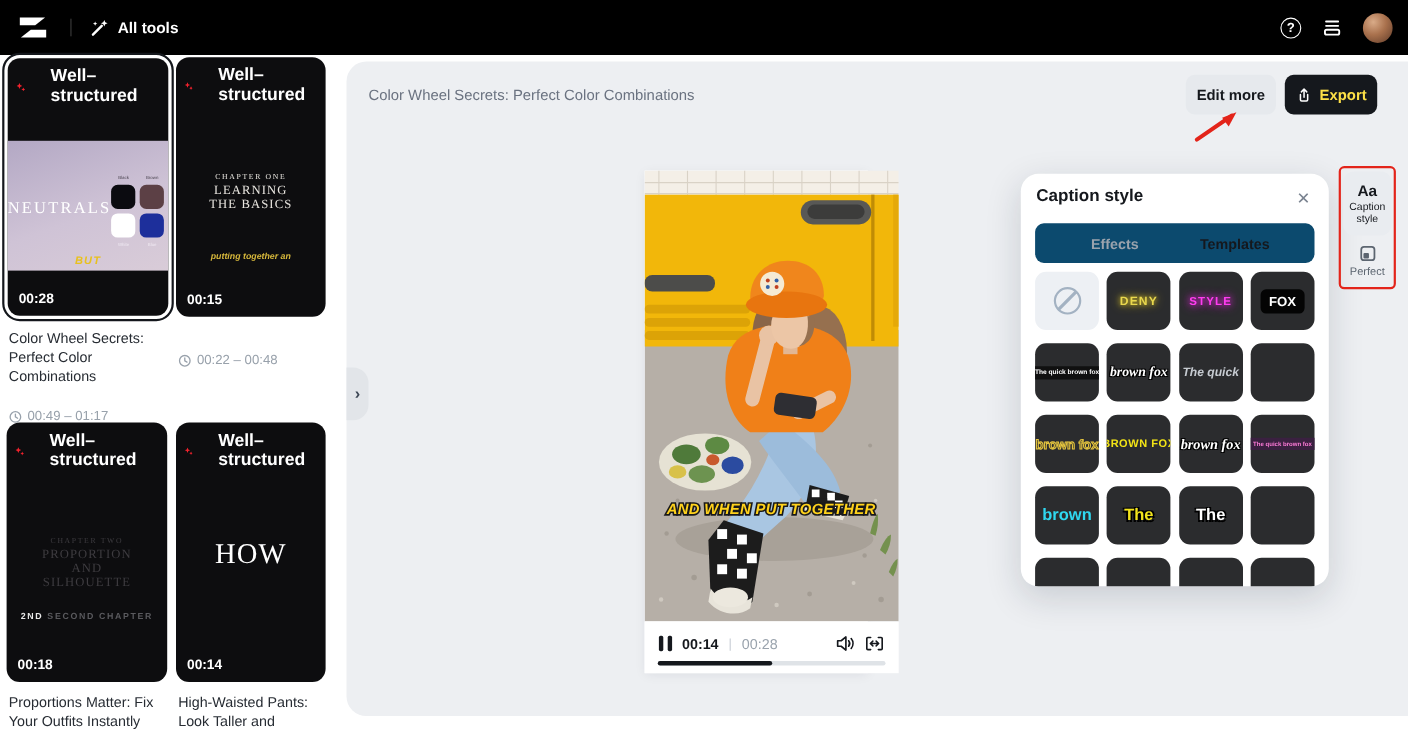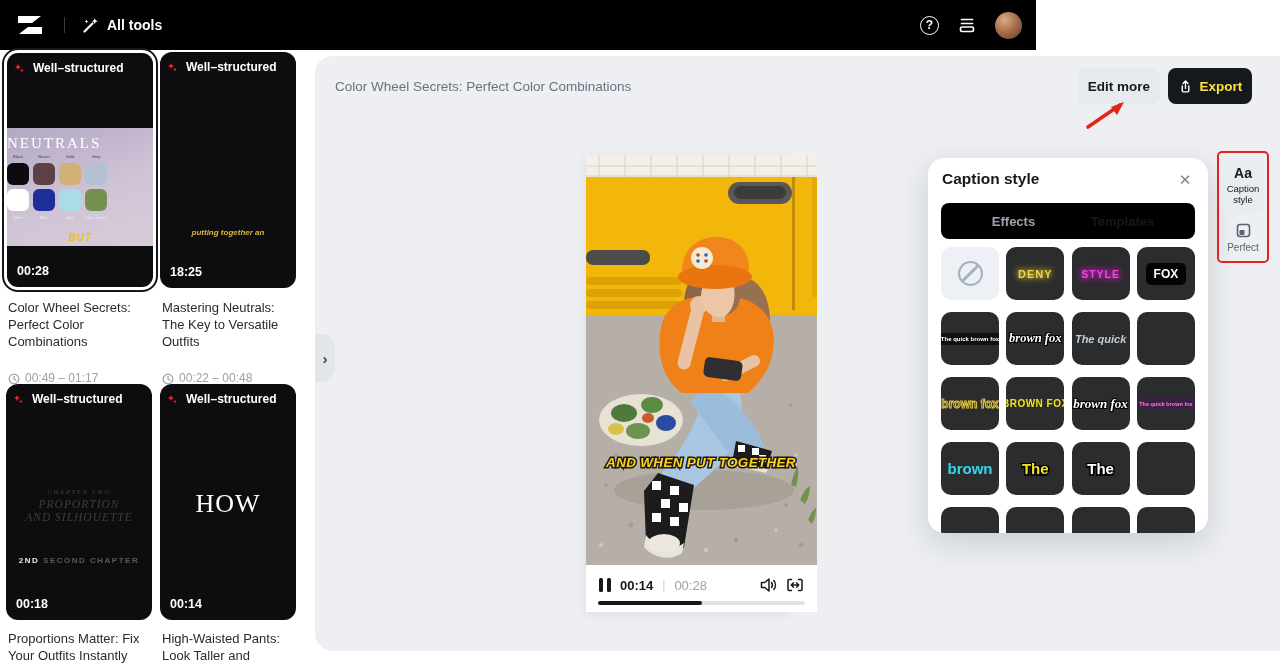--- a/index.html
+++ b/index.html
@@ -1,46 +1,46 @@
 <!DOCTYPE html>
 <html><head>
 <meta charset="utf-8">
 <style>
   * { margin:0; padding:0; box-sizing:border-box; }
   html,body { width:1280px; height:665px; overflow:hidden; background:#fff;
     font-family:"Liberation Sans", sans-serif; }
   .abs { position:absolute; }
 
   
-  .topbar { position:absolute; left:0; top:0; width:1036px; height:50px; background:#000; }
+  .topbar { position:absolute; left:0; top:0; width:1280px; height:50px; background:#000; }
   .logo { position:absolute; left:16px; top:13px; width:28px; height:24px; }
   .tb-divider { position:absolute; left:64px; top:17px; width:1px; height:16px; background:#3c3c3c; }
   .alltools { position:absolute; left:82px; top:12px; height:26px; display:flex; align-items:center; gap:8px;
     color:#fff; font-size:14px; font-weight:700; cursor:pointer; }
   .tb-right { position:absolute; right:14px; top:0; height:50px; display:flex; align-items:center; gap:18px; }
   .help-circ { width:19px; height:19px; border:1.6px solid #fff; border-radius:50%; color:#fff;
     font-size:12px; font-weight:700; display:flex; align-items:center; justify-content:center; }
   .avatar { width:27px; height:27px; border-radius:50%;
     background:radial-gradient(circle at 35% 30%, #d9ab88 0%, #a9714d 45%, #5e3a28 100%); }
 
   
   .thumb { background:#0d0d0f; border-radius:12px; position:absolute; overflow:hidden; cursor:pointer; }
   .card-sel { position:absolute; left:2px; top:48px; width:156px; height:244px; background:#fff;
     border:2px solid #14171c; border-radius:16px; padding:3px; cursor:pointer; }
   .card-sel .thumb { position:relative; width:100%; height:100%; border-radius:11px; }
-  .badge { position:absolute; left:8px; top:8px; display:flex; align-items:center; gap:9px;
-    color:#fff; font-size:12px; font-weight:700; }
+  .badge { position:absolute; left:8px; top:8px; display:flex; align-items:center; gap:23px;
+    color:#fff; font-size:16px; font-weight:700; }
   .dur { position:absolute; left:10px; bottom:9px; color:#fff; font-size:12.5px; font-weight:700; }
   .clip-text { position:absolute; color:#272c33; font-size:13px; line-height:17px; }
   .range { display:flex; align-items:center; gap:5px; color:#98a1ab; font-size:12px; margin-top:20px; }
 
   
   .neutrals-card { position:absolute; left:0; top:75px; width:100%; height:118px;
     background:linear-gradient(160deg,#b3a8c4 0%,#cfc3d6 55%,#d9ccd8 100%);
-    display:flex; flex-direction:column; padding-top:7px; }
+    display:flex; flex-direction:row; align-items:center; padding-top:7px; }
   .neutrals-title { font-family:"Liberation Serif", serif; color:#fff; font-size:15px;
     letter-spacing:2px; font-weight:400; }
   .sw-grid { display:grid; grid-template-columns:repeat(4,22px); gap:4px; margin-top:2px; }
   .sw { width:22px; height:22px; border-radius:6px; }
   .sw-lab { font-size:4px; text-align:center; color:#4a4450; height:5px; line-height:5px; }
   .sw-lab.lt { color:#efe9f2; }
   .but-cap { position:absolute; left:0; right:0; bottom:44px; text-align:center; color:#e8c11f;
     font-size:10px; font-weight:800; font-style:italic; letter-spacing:1px; }
 
   
@@ -85,21 +85,21 @@
   .prog { position:absolute; left:12px; right:12px; bottom:7px; height:4px; background:#dfe3e7;
     border-radius:2px; cursor:pointer; }
   .prog-fill { height:4px; background:#15181d; border-radius:2px; }
 
   
   .cap-panel { position:absolute; left:613px; top:102px; width:280px; height:375px; background:#fff;
     border-radius:16px; box-shadow:0 10px 32px rgba(20,30,50,.16); overflow:hidden; }
   .cap-head { position:absolute; left:14px; top:12px; font-size:15.5px; font-weight:700; color:#15181d; }
   .cap-close { position:absolute; right:12px; top:11px; color:#7a8390; font-size:15px; cursor:pointer;
     width:22px; height:22px; display:flex; align-items:center; justify-content:center; }
-  .seg { position:absolute; left:13px; top:45px; width:254px; height:29px; background:#000000;
+  .seg { position:absolute; left:13px; top:45px; width:254px; height:29px; background:#0c4a6e;
     border-radius:8px; display:flex; padding:18px; }
   .seg div { flex:1; display:flex; align-items:center; justify-content:center; font-size:13px;
     cursor:pointer; }
   .seg .off { color:#9aa3ad; font-weight:600; }
   .seg .on { background:#fff; border-radius:6px; color:#15181d; font-weight:700;
     box-shadow:0 1px 3px rgba(0,0,0,.08); }
   .tgrid { position:absolute; left:13px; top:89px; width:254px;
     display:grid; grid-template-columns:repeat(4,58px); grid-auto-rows:53px; gap:12px 7.3px; }
   .tile { background:#2b2c2e; border-radius:10px; display:flex; align-items:center;
     justify-content:center; cursor:pointer; overflow:hidden; }
@@ -216,43 +216,46 @@
 </div>
 
 <div class="thumb" style="left:160px; top:52px; width:136px; height:236px;">
   <div class="badge">
     <svg width="9" height="9" viewBox="0 0 9 9">
       <path d="M3 0 l0.9 2.1 2.1 0.9 -2.1 0.9 -0.9 2.1 -0.9 -2.1 -2.1 -0.9 2.1 -0.9 z" fill="#f5222d"></path>
       <path d="M7 4.5 l0.6 1.4 1.4 0.6 -1.4 0.6 -0.6 1.4 -0.6 -1.4 -1.4 -0.6 1.4 -0.6 z" fill="#f5222d"></path>
     </svg>
     <span>Well–structured</span>
   </div>
+  <div class="chap-block" style="top:105px;">
+    <div class="chap-small">CHAPTER ONE</div>
+    <div class="chap-big" style="width:92px;margin:2px auto 0;">LEARNING THE BASICS</div>
+  </div>
   <div class="yellow-ital" style="top:176px;">putting together an</div>
-  <div class="dur">18:25</div>
+  <div class="dur">00:15</div>
 </div>
 <div class="clip-text abs" style="left:162px; top:299px; width:134px;">
-  <div>Mastering Neutrals: The Key to Versatile Outfits</div>
   <div class="range">
     <svg width="12" height="12" viewBox="0 0 12 12">
       <circle cx="6" cy="6" r="4.8" fill="none" stroke="#98a1ab" stroke-width="1.2"></circle>
       <path d="M6 3.4 V6 l2 1.2" fill="none" stroke="#98a1ab" stroke-width="1.2" stroke-linecap="round"></path>
     </svg>
     <span>00:22 – 00:48</span>
   </div>
 </div>
 
 <div class="thumb" style="left:6px; top:384px; width:146px; height:236px;">
   <div class="badge">
     <svg width="9" height="9" viewBox="0 0 9 9">
       <path d="M3 0 l0.9 2.1 2.1 0.9 -2.1 0.9 -0.9 2.1 -0.9 -2.1 -2.1 -0.9 2.1 -0.9 z" fill="#f5222d"></path>
       <path d="M7 4.5 l0.6 1.4 1.4 0.6 -1.4 0.6 -0.6 1.4 -0.6 -1.4 -1.4 -0.6 1.4 -0.6 z" fill="#f5222d"></path>
     </svg>
     <span>Well–structured</span>
   </div>
-  <div class="chap-block faint" style="top:104px;font-style:italic;">
+  <div class="chap-block faint" style="top:104px;">
     <div class="chap-small faint">CHAPTER TWO</div>
     <div class="chap-big faint" style="width:110px;margin:2px auto 0;">PROPORTION AND SILHOUETTE</div>
   </div>
   <div class="tagline" style="top:172px;">
     <span class="w">2ND</span>
     <span class="g">SECOND CHAPTER</span>
   </div>
   <div class="dur">00:18</div>
 </div>
 <div class="clip-text abs" style="left:8px; top:630px; width:142px;">

